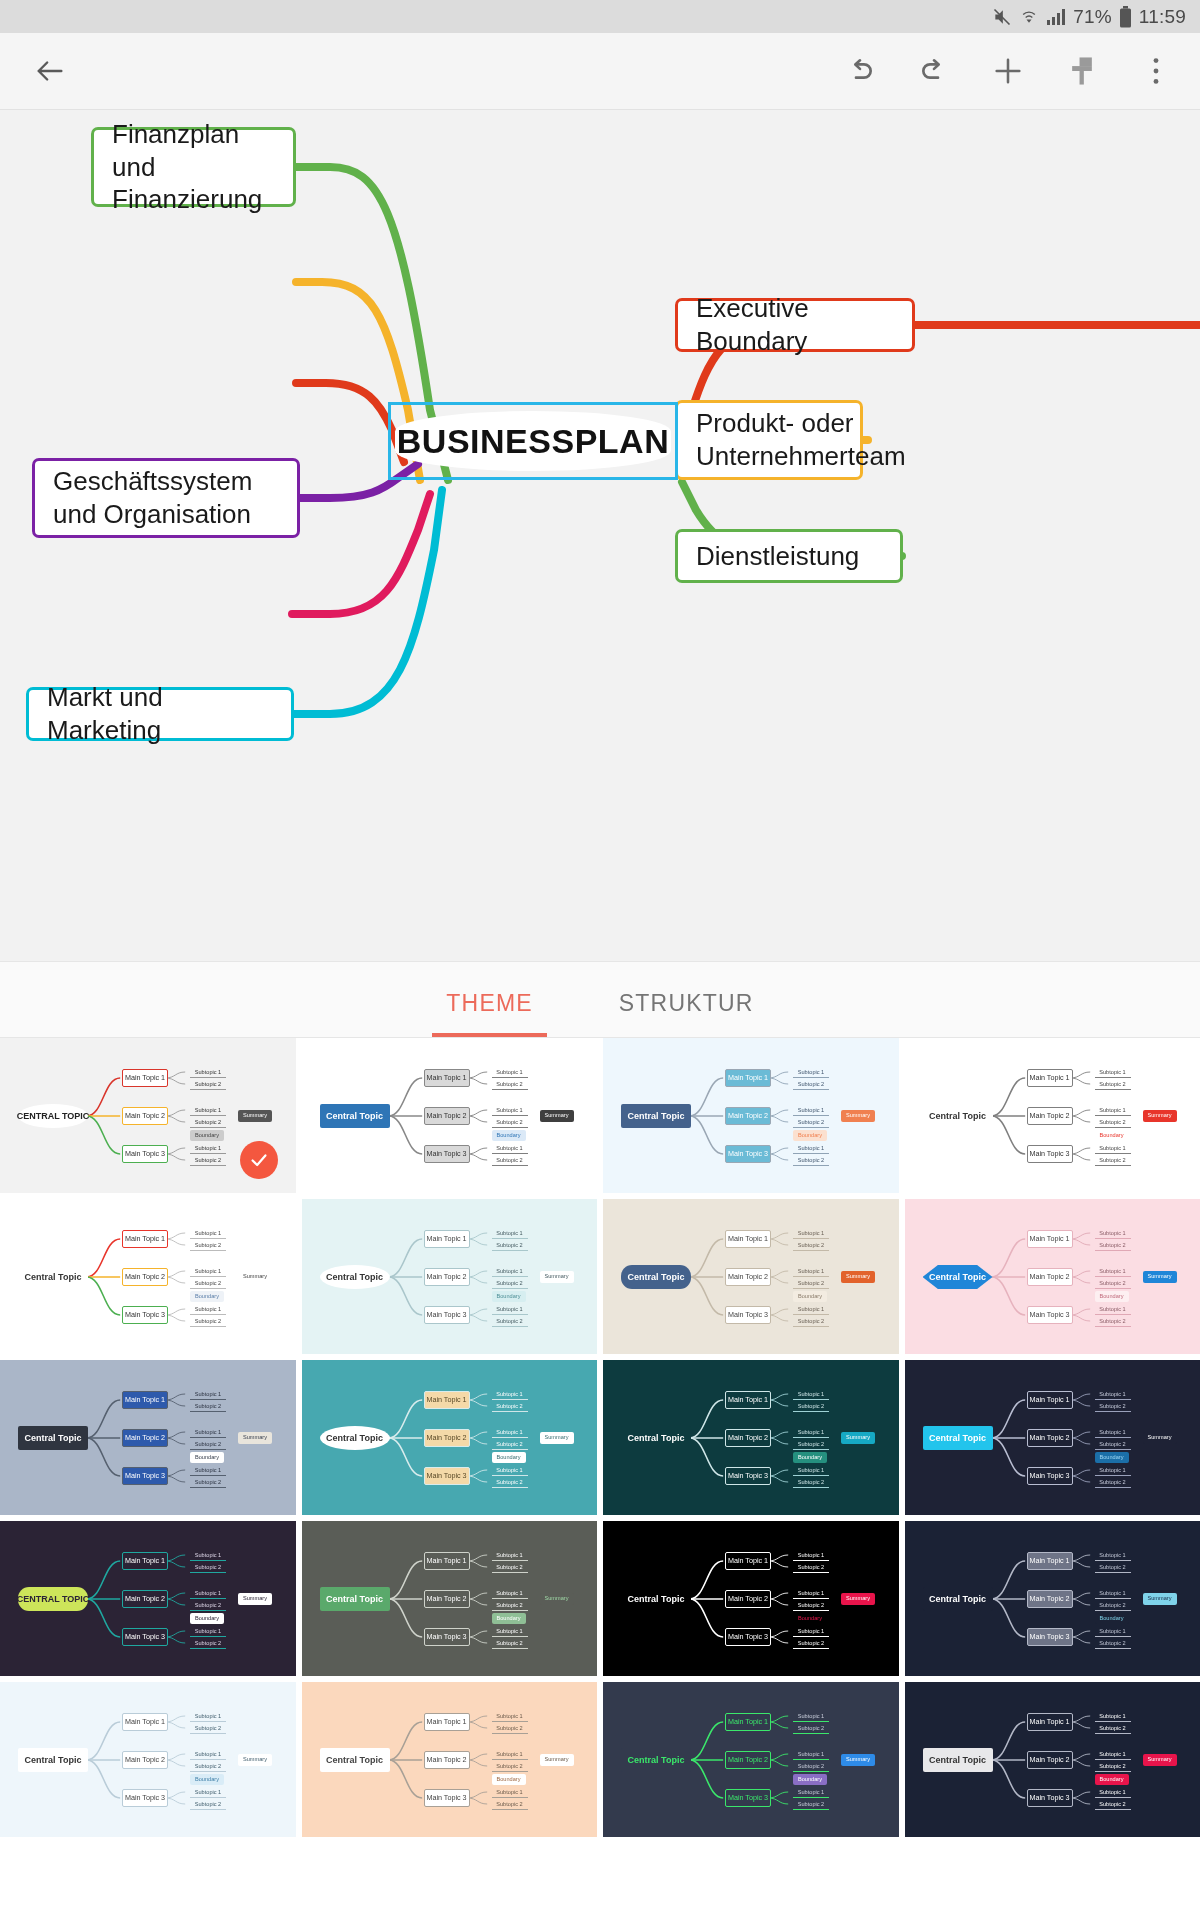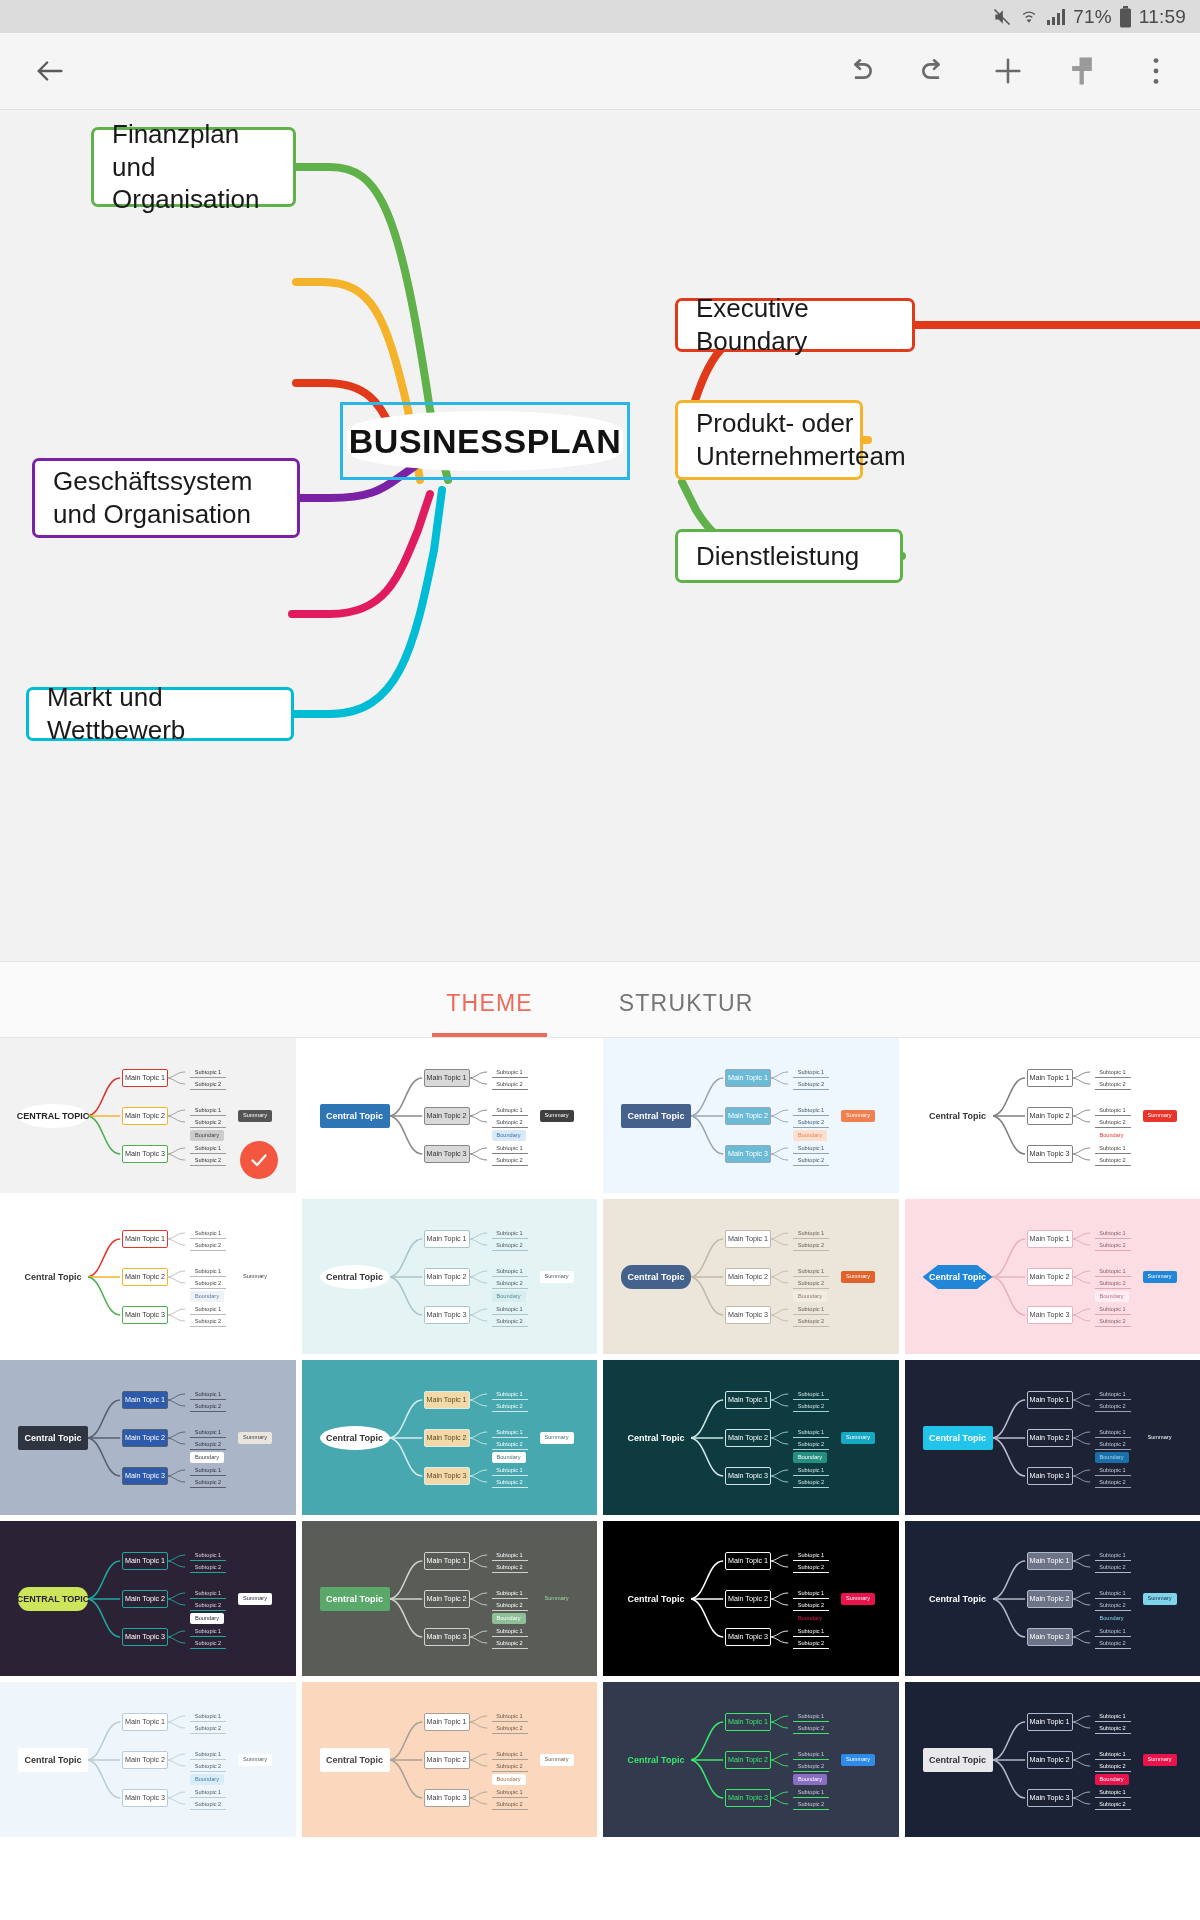--- a/index.html
+++ b/index.html
@@ -60,20 +60,21 @@
     padding: 0 18px;
     z-index: 3;
     cursor: pointer;
   }
   .node.center {
     background: transparent;
     border-radius: 0;
     justify-content: center;
     padding: 0;
     z-index: 4;
+    margin-left: 48px;
   }
   .node.center .center-lens {
     position: absolute;
     left: 4px; right: 4px; top: 6px; bottom: 6px;
     background: #ffffff;
     border-radius: 50% / 34%;
   }
   .node.center .center-label {
     position: relative;
     font-size: 34px;
@@ -232,27 +233,27 @@
     <path d="M300,388 L330,388 C368,388 382,380 398,368 L418,354" stroke="#7B21A5" stroke-width="8" fill="none" stroke-linecap="round"></path>
     <path d="M292,504 L330,504 C384,504 398,470 418,420 L430,384" stroke="#E01B5E" stroke-width="8" fill="none" stroke-linecap="round"></path>
     <path d="M294,604 L330,604 C398,604 414,540 434,440 L442,380" stroke="#00BCD4" stroke-width="8" fill="none" stroke-linecap="round"></path>
 
     <path d="M1200,215 L920,215 L784,215 C724,215 708,250 692,300 L680,348" stroke="#E03A1B" stroke-width="8" fill="none" stroke-linecap="round"></path>
     <path d="M868,330 L800,330 L680,330" stroke="#F5B32B" stroke-width="8" fill="none" stroke-linecap="round"></path>
     <path d="M902,446 L796,446 C734,446 714,430 696,400 L682,372" stroke="#61B14B" stroke-width="8" fill="none" stroke-linecap="round"></path>
   </svg>
 
   <div class="node" style="left:91px; top:17px; width:205px; height:80px; border:3px solid #61B14B;">
-    <span>Finanzplan und Organisation</span>
+    <span>Finanzplan und Finanzierung</span>
   </div>
   <div class="node" style="left:32px; top:348px; width:268px; height:80px; border:3px solid #7B21A5;">
     <span>Geschäftssystem und Organisation</span>
   </div>
   <div class="node" style="left:26px; top:577px; width:268px; height:54px; border:3px solid #00BCD4;">
-    <span>Markt und Wettbewerb</span>
+    <span>Markt und Marketing</span>
   </div>
 
   <div class="node center" style="left:340px; top:292px; width:290px; height:78px; border:3px solid #29B6E8;">
     <span class="center-lens"></span>
     <span class="center-label">BUSINESSPLAN</span>
   </div>
 
   <div class="node" style="left:675px; top:188px; width:240px; height:54px; border:3px solid #E03A1B;">
     <span>Executive Boundary</span>
   </div>

